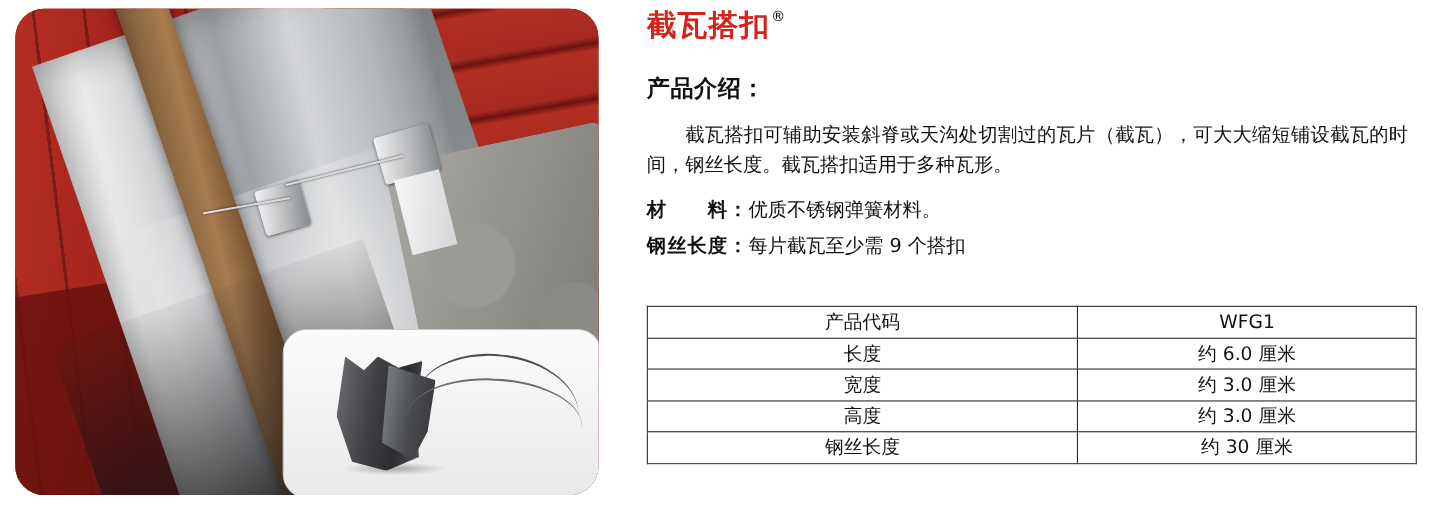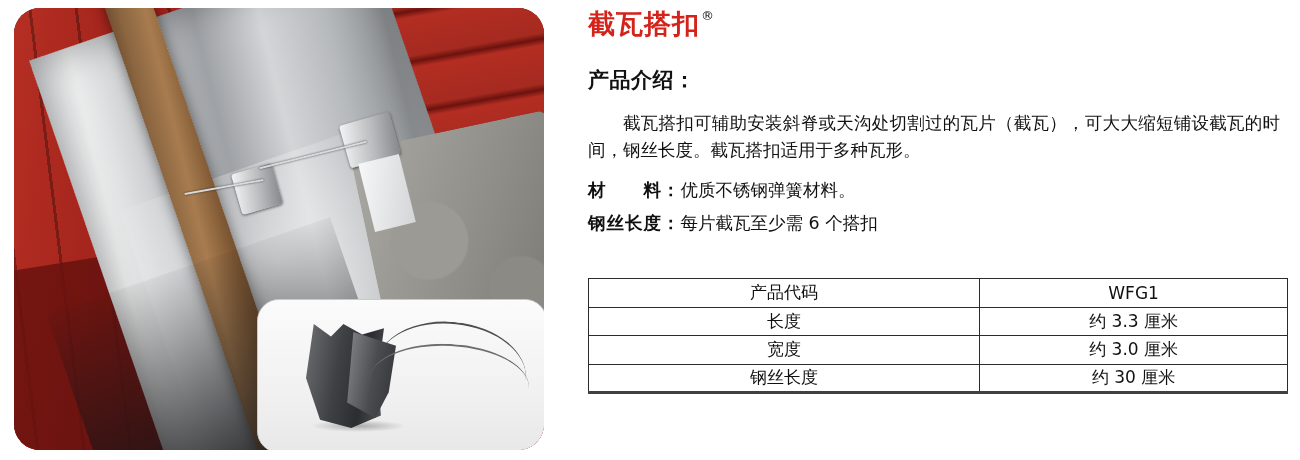--- a/index.html
+++ b/index.html
@@ -308,21 +308,21 @@
     top: 278px;
     width: 700px;
     border-collapse: collapse;
     font-family: "DejaVu Sans", sans-serif;
     font-size: 17px;
     color: #111;
   }
   #spec-table tr { height: 28.5px; }
   #spec-table td {
     border-top: 1px solid #2b2b2b;
-    border-bottom: 3px solid #404040;
+    border-bottom: 1px solid #404040;
     text-align: center;
     padding: 0;
     vertical-align: middle;
   }
   #spec-table td.left-col {
     width: 392px;
     border-left: 1px solid #2b2b2b;
     border-right: 1px solid #2b2b2b;
   }
   #spec-table td.right-col {
@@ -370,35 +370,39 @@
 
   <div id="section-heading">产品介绍：</div>
 
   <div id="intro-paragraph">截瓦搭扣可辅助安装斜脊或天沟处切割过的瓦片（截瓦），可大大缩短铺设截瓦的时间，钢丝长度。截瓦搭扣适用于多种瓦形。</div>
 
   <div class="spec-line" id="material-line">
     <span class="spec-label">材　　料：</span><span class="spec-value">优质不锈钢弹簧材料。</span>
   </div>
 
   <div class="spec-line" id="usage-line">
-    <span class="spec-label">钢丝长度：</span><span class="spec-value">每片截瓦至少需 6 个搭扣</span>
+    <span class="spec-label">钢丝长度：</span><span class="spec-value">每片截瓦至少需 9 个搭扣</span>
   </div>
 
   <table id="spec-table">
     <tbody>
       <tr>
         <td class="left-col">产品代码</td>
         <td class="right-col">WFG1</td>
       </tr>
       <tr>
         <td class="left-col">长度</td>
-        <td class="right-col">约 3.3 厘米</td>
+        <td class="right-col">约 6.0 厘米</td>
       </tr>
       <tr>
         <td class="left-col">宽度</td>
+        <td class="right-col">约 3.0 厘米</td>
+      </tr>
+      <tr>
+        <td class="left-col">高度</td>
         <td class="right-col">约 3.0 厘米</td>
       </tr>
       <tr>
         <td class="left-col">钢丝长度</td>
         <td class="right-col">约 30 厘米</td>
       </tr>
     </tbody>
   </table>
 
 </div>

